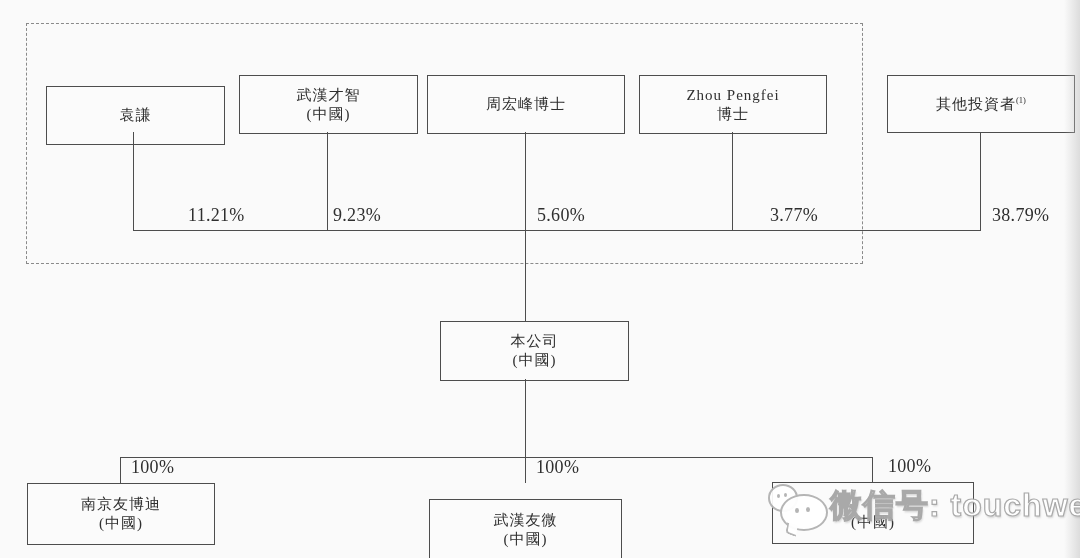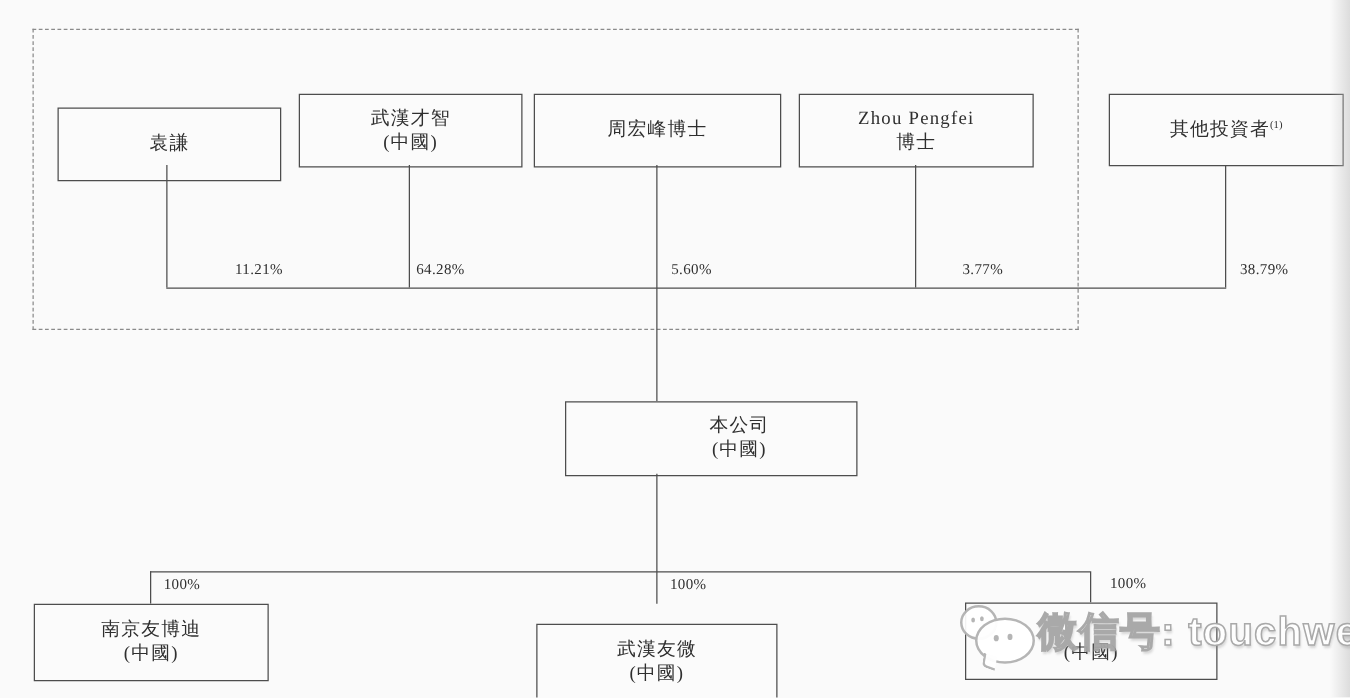--- a/index.html
+++ b/index.html
@@ -16,21 +16,21 @@
     background:#fbfbfb;
     display:flex;flex-direction:column;justify-content:center;align-items:center;
     font-size:15px;line-height:19px;letter-spacing:1px;
     text-align:center;
   }
   .box .ln{min-height:19px;}
   .sup{font-size:8.5px;letter-spacing:0;vertical-align:6px;line-height:0;}
   .vline{position:absolute;width:1px;background:#4d4d4d;}
   .hline{position:absolute;height:1px;background:#4d4d4d;}
   .pct{
-    position:absolute;font-size:12px;line-height:14px;letter-spacing:0.3px;
+    position:absolute;font-size:18px;line-height:14px;letter-spacing:0.3px;
     color:#2f2f2f;white-space:nowrap;
   }
   .dashed-rect{
     position:absolute;left:26px;top:23px;width:835px;height:239px;
     border:1px dashed #8a8a8a;background:transparent;
   }
   .edge-shade{
     position:absolute;top:0;right:0;width:16px;height:558px;
     background:linear-gradient(to right, rgba(200,200,200,0), rgba(196,196,196,0.55));
     pointer-events:none;
@@ -88,26 +88,26 @@
 
   <div class="vline" style="left:133px;top:132px;height:98px;"></div>
   <div class="vline" style="left:327px;top:132px;height:98px;"></div>
   <div class="vline" style="left:525px;top:132px;height:189px;"></div>
   <div class="vline" style="left:732px;top:132px;height:98px;"></div>
   <div class="vline" style="left:980px;top:132px;height:98px;"></div>
 
   <div class="hline" style="left:133px;top:230px;width:848px;"></div>
 
   <div class="pct" style="left:188px;top:208px;">11.21%</div>
-  <div class="pct" style="left:333px;top:208px;">64.28%</div>
+  <div class="pct" style="left:333px;top:208px;">9.23%</div>
   <div class="pct" style="left:537px;top:208px;font-family:Liberation Serif, serif;">5.60%</div>
   <div class="pct" style="left:742px;top:208px;margin-left:28px;">3.77%</div>
   <div class="pct" style="left:992px;top:208px;">38.79%</div>
 
-  <div class="box" style="left:452px;top:321px;width:187px;height:58px;padding-left:45px;">
+  <div class="box" style="left:440px;top:321px;width:187px;height:58px;">
     <div class="ln">本公司</div>
     <div class="ln">(中國)</div>
   </div>
 
   <div class="vline" style="left:525px;top:379px;height:104px;"></div>
 
   <div class="hline" style="left:120px;top:457px;width:752px;"></div>
   <div class="vline" style="left:120px;top:457px;height:26px;"></div>
   <div class="vline" style="left:872px;top:457px;height:25px;"></div>
 

